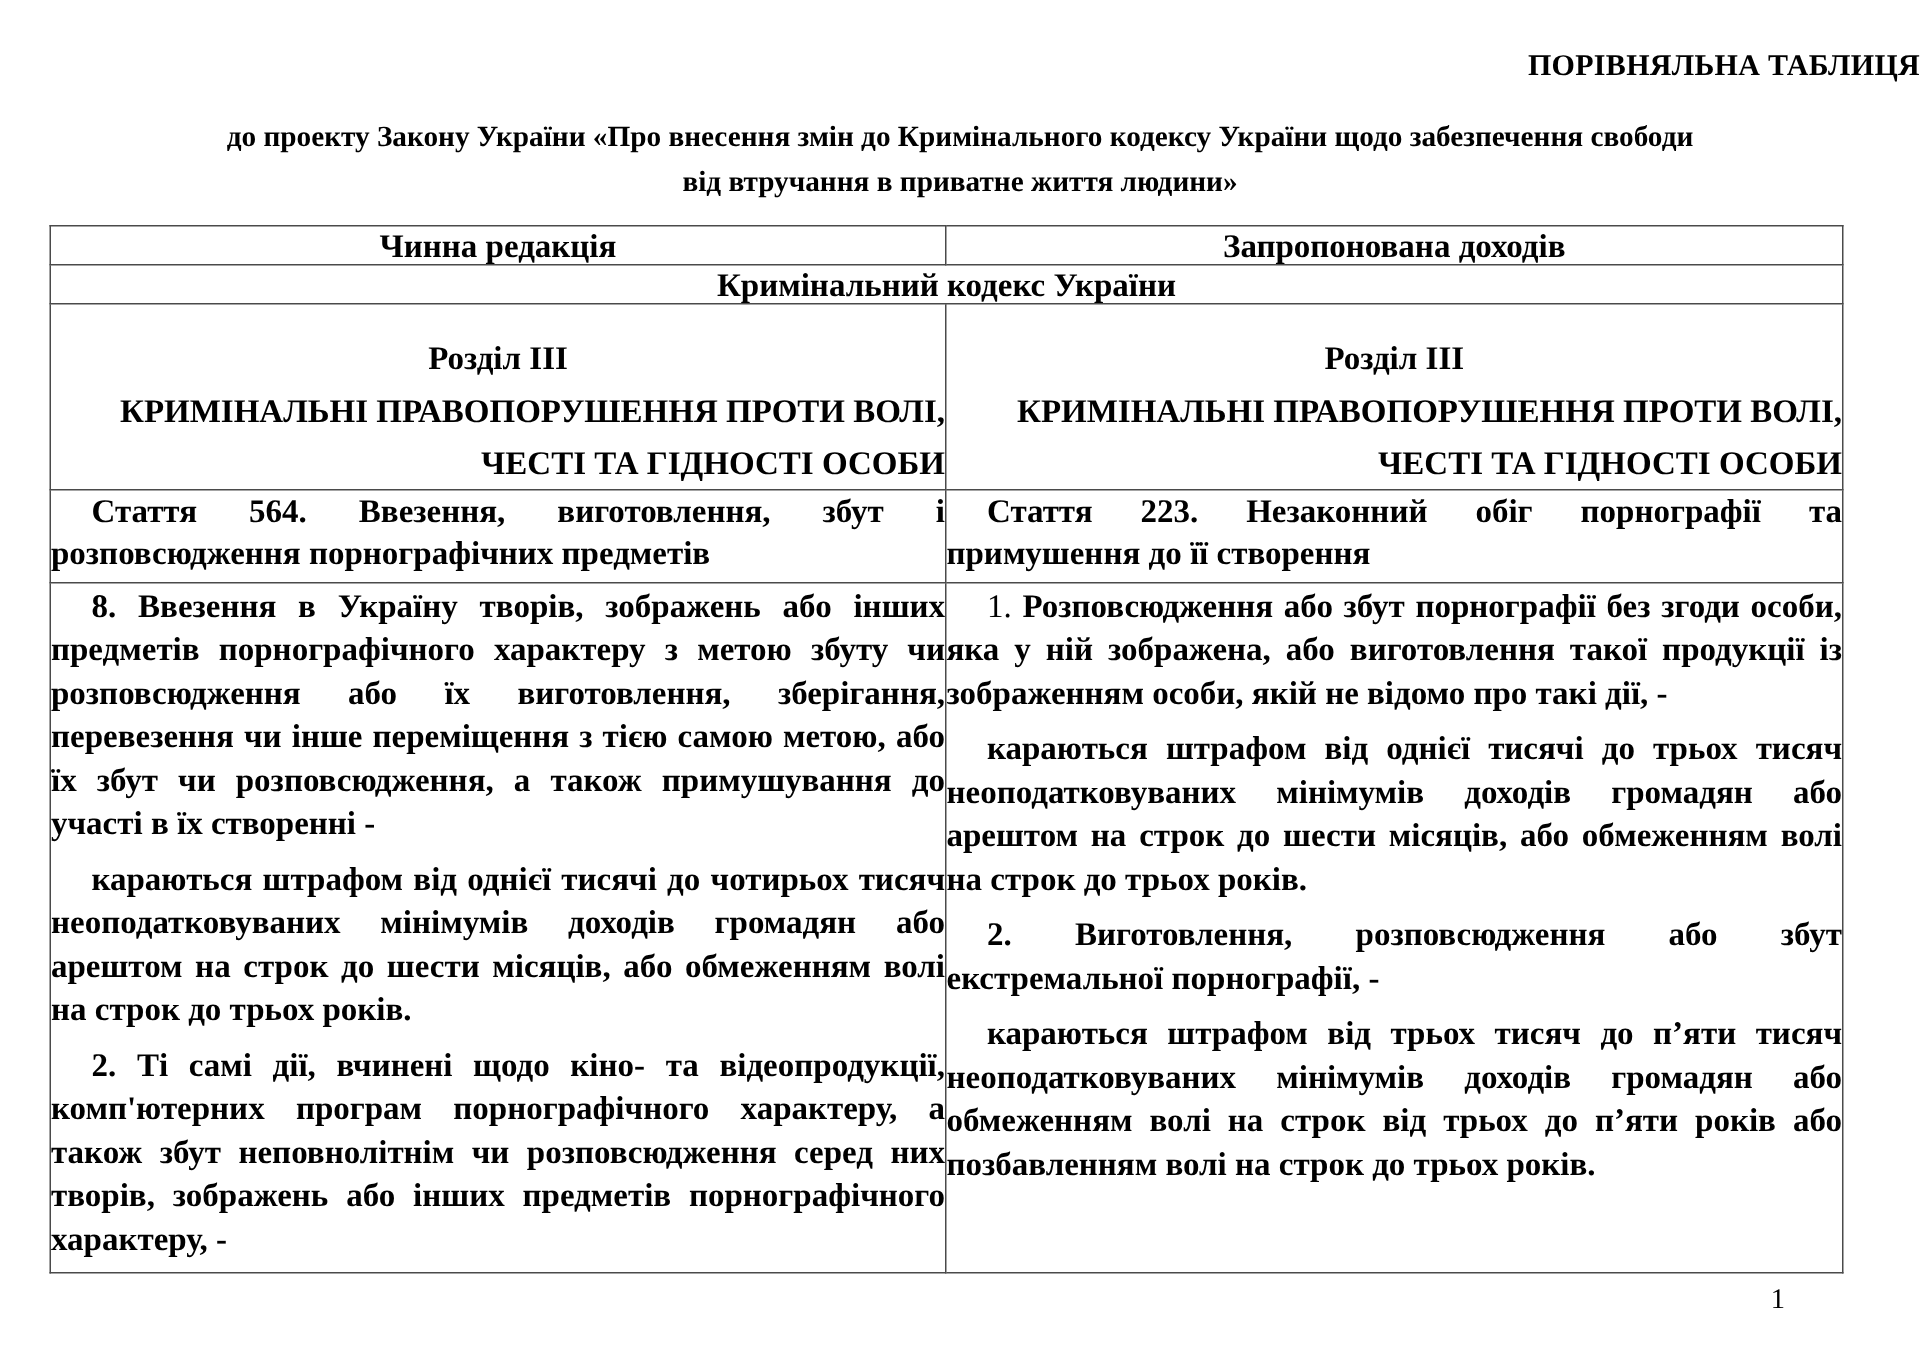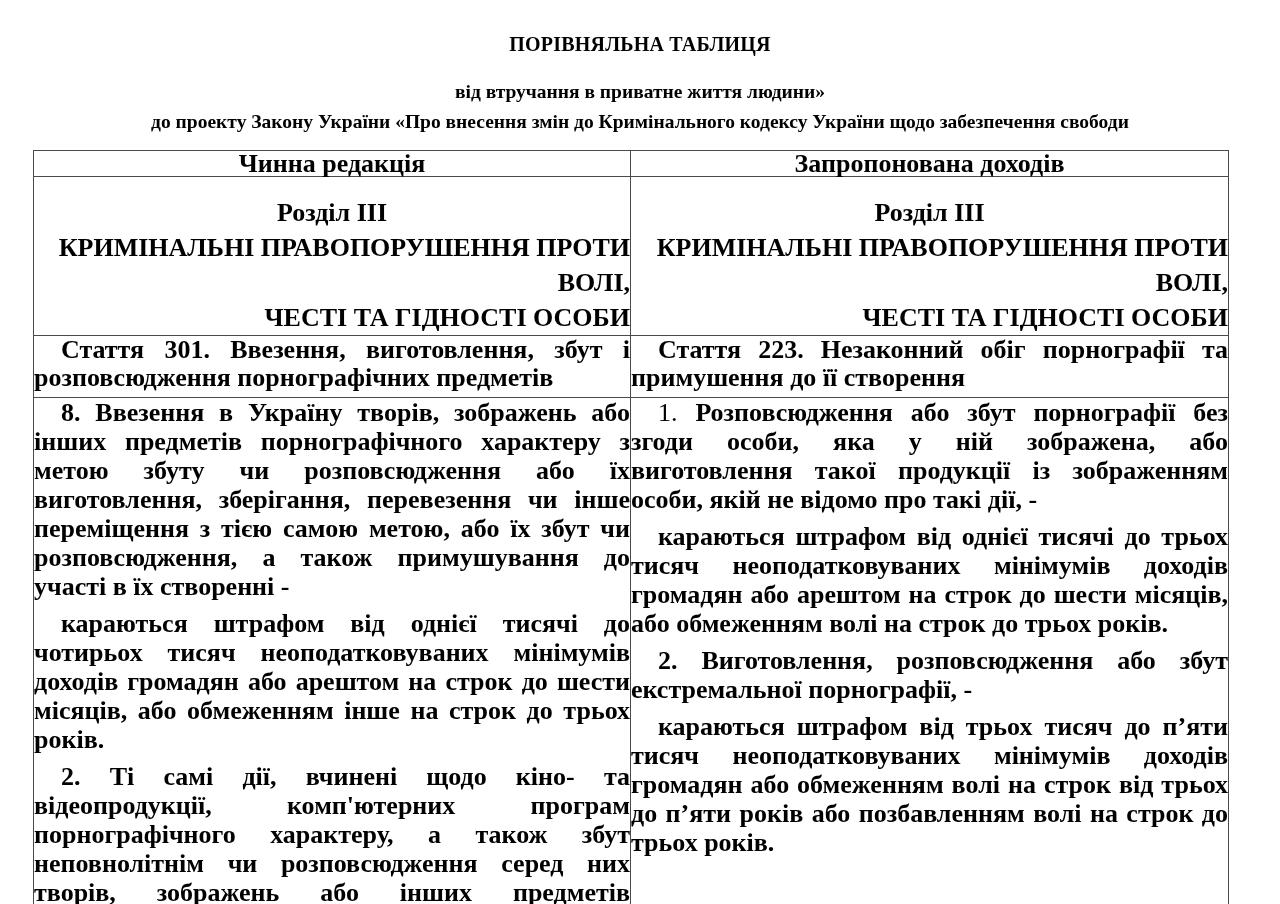--- a/index.html
+++ b/index.html
@@ -7,21 +7,21 @@
     padding: 0;
     background: #ffffff;
     width: 1280px;
     height: 904px;
     font-family: "Liberation Serif", "DejaVu Serif", serif;
     color: #000000;
     overflow: hidden;
   }
   .doc-title {
     margin-top: 33px;
-    text-align: center;
+    text-align: right;
     font-weight: bold;
     font-size: 20px;
     letter-spacing: 0.2px;
   }
   .doc-subtitle {
     margin-top: 21px;
     text-align: center;
     font-weight: bold;
     font-size: 19.5px;
     line-height: 30px;
@@ -30,21 +30,21 @@
     border-collapse: collapse;
     table-layout: fixed;
     margin: 13px 0 0 33px;
     width: 1195px;
   }
   table.cmp td {
     border: 1px solid #4a4a4a;
     padding: 0;
     vertical-align: top;
     font-weight: bold;
-    font-size: 26px;
+    font-size: 22px;
   }
   td.col-head {
     height: 25px;
     text-align: center;
     vertical-align: middle;
     line-height: 25px;
   }
   td.code-head {
     height: 25px;
     text-align: center;
@@ -81,62 +81,65 @@
     font-size: 19px;
     font-weight: normal;
   }
 </style>
 </head>
 <body>
 
 <div class="doc-title">ПОРІВНЯЛЬНА ТАБЛИЦЯ</div>
 
 <div class="doc-subtitle">
+  <div>до проекту Закону України «Про внесення змін до Кримінального кодексу України щодо забезпечення свободи</div>
   <div>від втручання в приватне життя людини»</div>
-  <div>до проекту Закону України «Про внесення змін до Кримінального кодексу України щодо забезпечення свободи</div>
 </div>
 
 <table class="cmp">
   <colgroup>
     <col style="width:597px">
     <col style="width:598px">
   </colgroup>
   <tbody>
     <tr>
       <td class="col-head">Чинна редакція</td>
       <td class="col-head">Запропонована доходів</td>
+    </tr>
+    <tr>
+      <td class="code-head" colspan="2">Кримінальний кодекс України</td>
     </tr>
     <tr>
       <td class="section-cell">
         <div class="chapter">Розділ III</div>
         <div class="chapter-heading">
           <div>КРИМІНАЛЬНІ ПРАВОПОРУШЕННЯ ПРОТИ ВОЛІ,</div>
           <div>ЧЕСТІ ТА ГІДНОСТІ ОСОБИ</div>
         </div>
       </td>
       <td class="section-cell">
         <div class="chapter">Розділ III</div>
         <div class="chapter-heading">
           <div>КРИМІНАЛЬНІ ПРАВОПОРУШЕННЯ ПРОТИ ВОЛІ,</div>
           <div>ЧЕСТІ ТА ГІДНОСТІ ОСОБИ</div>
         </div>
       </td>
     </tr>
     <tr>
       <td class="article-cell">
-        <div class="indent">Стаття 301. Ввезення, виготовлення, збут і розповсюдження порнографічних предметів</div>
+        <div class="indent">Стаття 564. Ввезення, виготовлення, збут і розповсюдження порнографічних предметів</div>
       </td>
       <td class="article-cell">
         <div class="indent">Стаття 223. Незаконний обіг порнографії та примушення до її створення</div>
       </td>
     </tr>
     <tr>
       <td class="body-cell">
         <p>8. Ввезення в Україну творів, зображень або інших предметів порнографічного характеру з метою збуту чи розповсюдження або їх виготовлення, зберігання, перевезення чи інше переміщення з тією самою метою, або їх збут чи розповсюдження, а також примушування до участі в їх створенні -</p>
-        <p>караються штрафом від однієї тисячі до чотирьох тисяч неоподатковуваних мінімумів доходів громадян або арештом на строк до шести місяців, або обмеженням інше на строк до трьох років.</p>
+        <p>караються штрафом від однієї тисячі до чотирьох тисяч неоподатковуваних мінімумів доходів громадян або арештом на строк до шести місяців, або обмеженням волі на строк до трьох років.</p>
         <p>2. Ті самі дії, вчинені щодо кіно- та відеопродукції, комп'ютерних програм порнографічного характеру, а також збут неповнолітнім чи розповсюдження серед них творів, зображень або інших предметів порнографічного характеру, -</p>
       </td>
       <td class="body-cell">
         <p><span class="num-regular">1.</span> <span>Розповсюдження або збут порнографії без згоди особи, яка у ній зображена, або виготовлення такої продукції із зображенням особи, якій не відомо про такі дії, -</span></p>
         <p>караються штрафом від однієї тисячі до трьох тисяч неоподатковуваних мінімумів доходів громадян або арештом на строк до шести місяців, або обмеженням волі на строк до трьох років.</p>
         <p>2. Виготовлення, розповсюдження або збут екстремальної порнографії, -</p>
         <p>караються штрафом від трьох тисяч до п’яти тисяч неоподатковуваних мінімумів доходів громадян або обмеженням волі на строк від трьох до п’яти років або позбавленням волі на строк до трьох років.</p>
       </td>
     </tr>
   </tbody>

